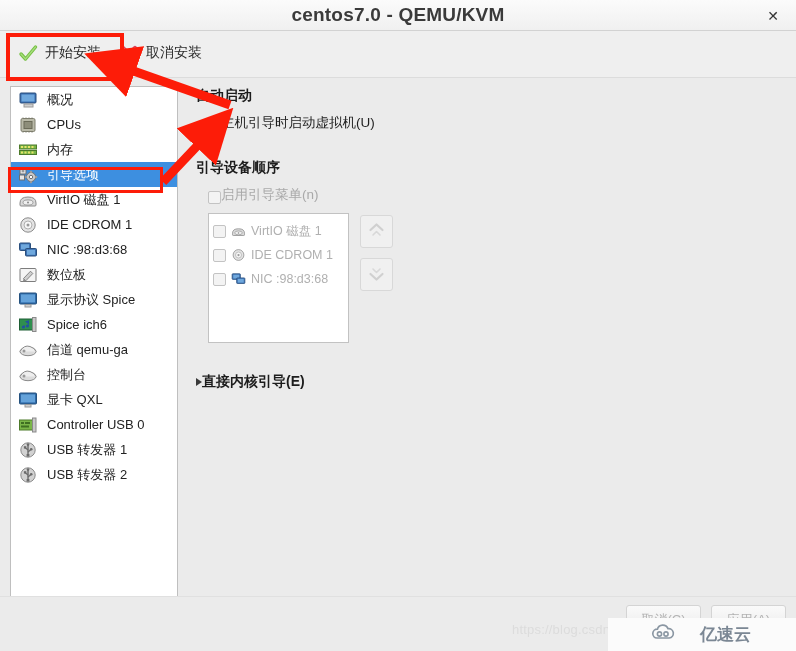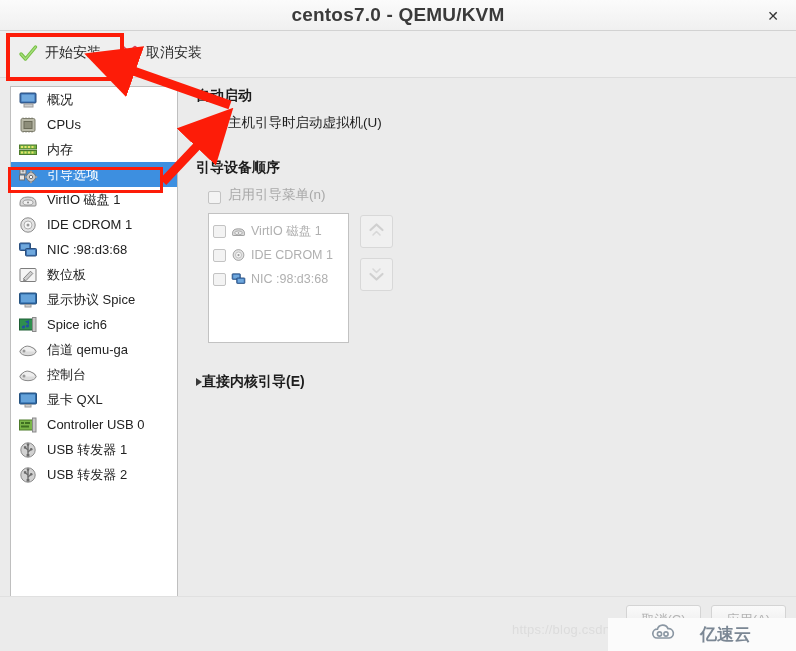--- a/index.html
+++ b/index.html
@@ -62,21 +62,21 @@
     box-sizing:border-box;
     background:linear-gradient(#fdfdfd,#e6e6e6);
     border:1px solid #b6b6b6;border-radius:3px;
     display:flex;align-items:center;justify-content:center;
     font-size:13px;color:#333;cursor:default;
   }
   
   .panel{position:absolute;left:196px;top:8px;width:580px;}
   .sec-head{font-size:14px;font-weight:700;color:#1d1d1d;margin:0 0 9px 0;}
   .sec-head.second{margin-top:27px;}
-  .cbrow{display:flex;align-items:flex-end;gap:7px;margin-left:12px;}
+  .cbrow{display:flex;align-items:flex-end;margin-left:12px;}
   .cbox{
     width:13px;height:13px;box-sizing:border-box;flex:none;
     background:#fff;border:1px solid #9b9b9b;border-radius:2px;
     position:relative;
   }
   .cbox.checked::after{
     content:"";position:absolute;left:3px;top:0px;width:4px;height:8px;
     border:solid #2b2b2b;border-width:0 2px 2px 0;transform:rotate(42deg);
   }
   .cbox.dis{background:#f3f3f3;border-color:#c3c3c3;}

